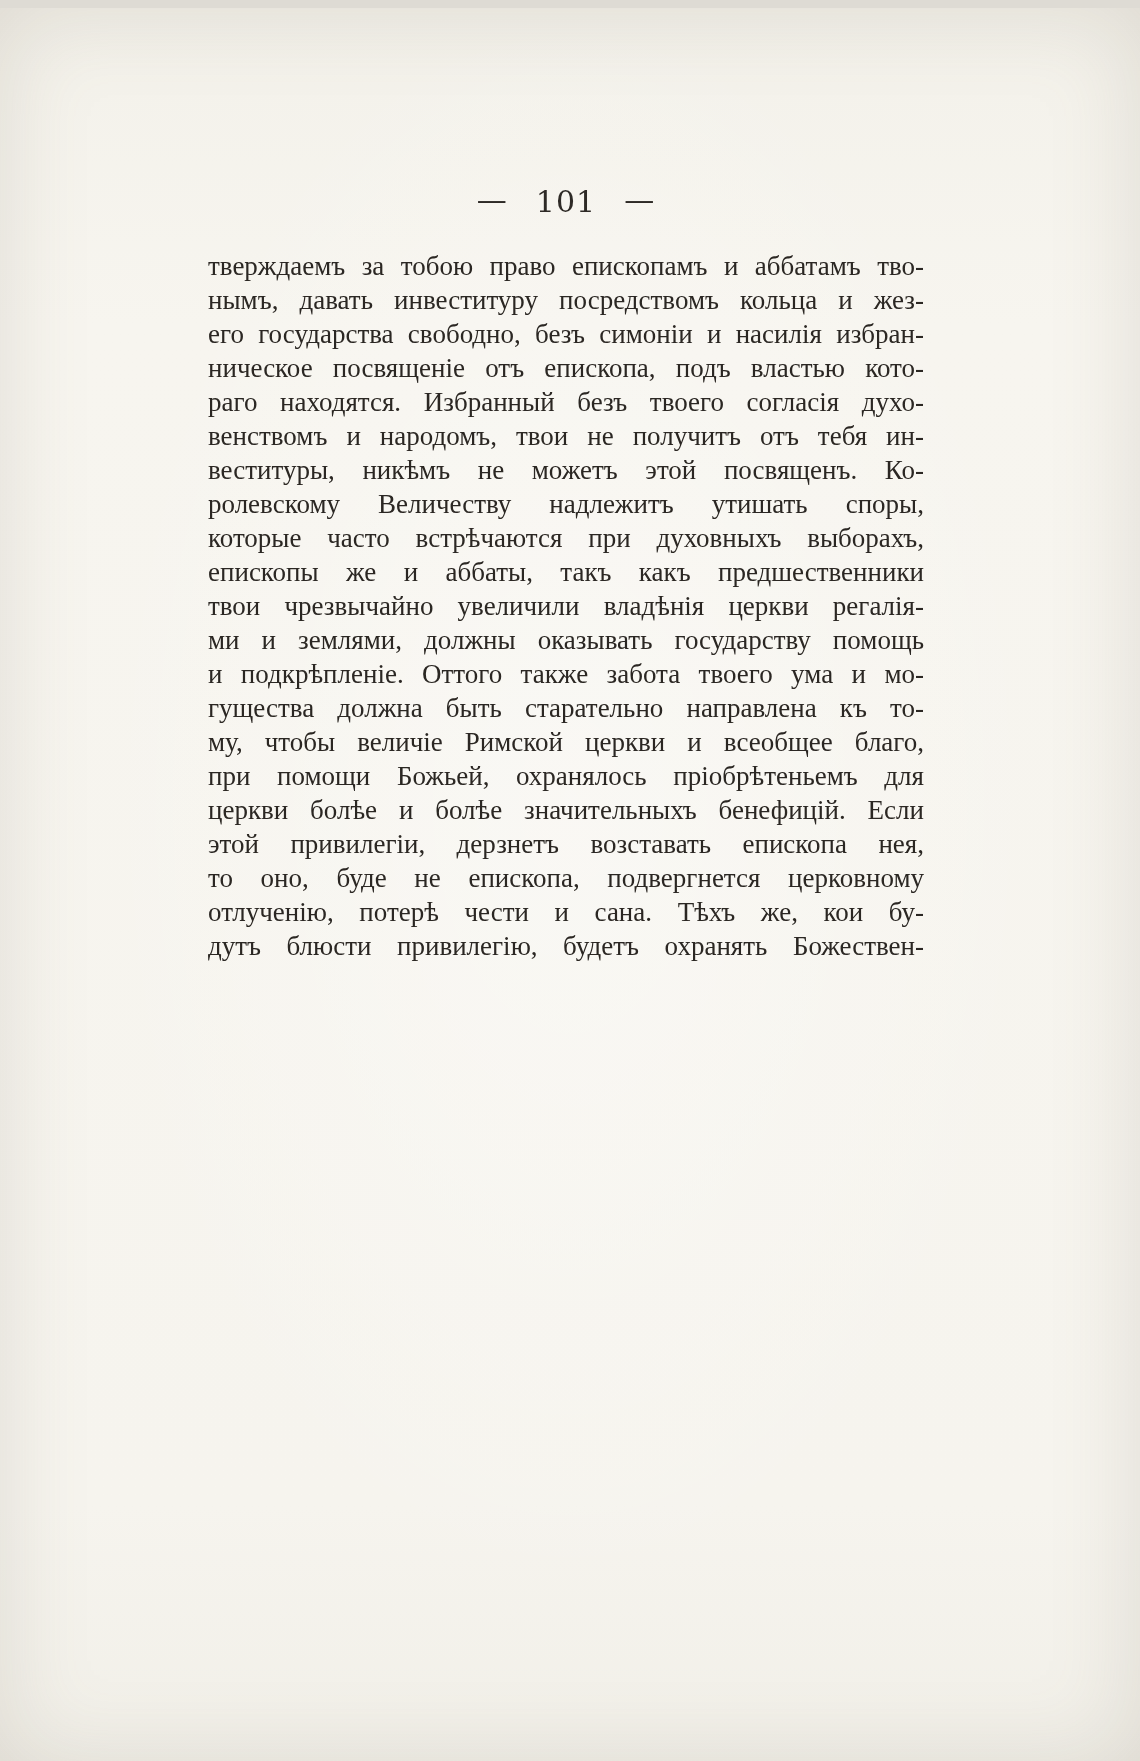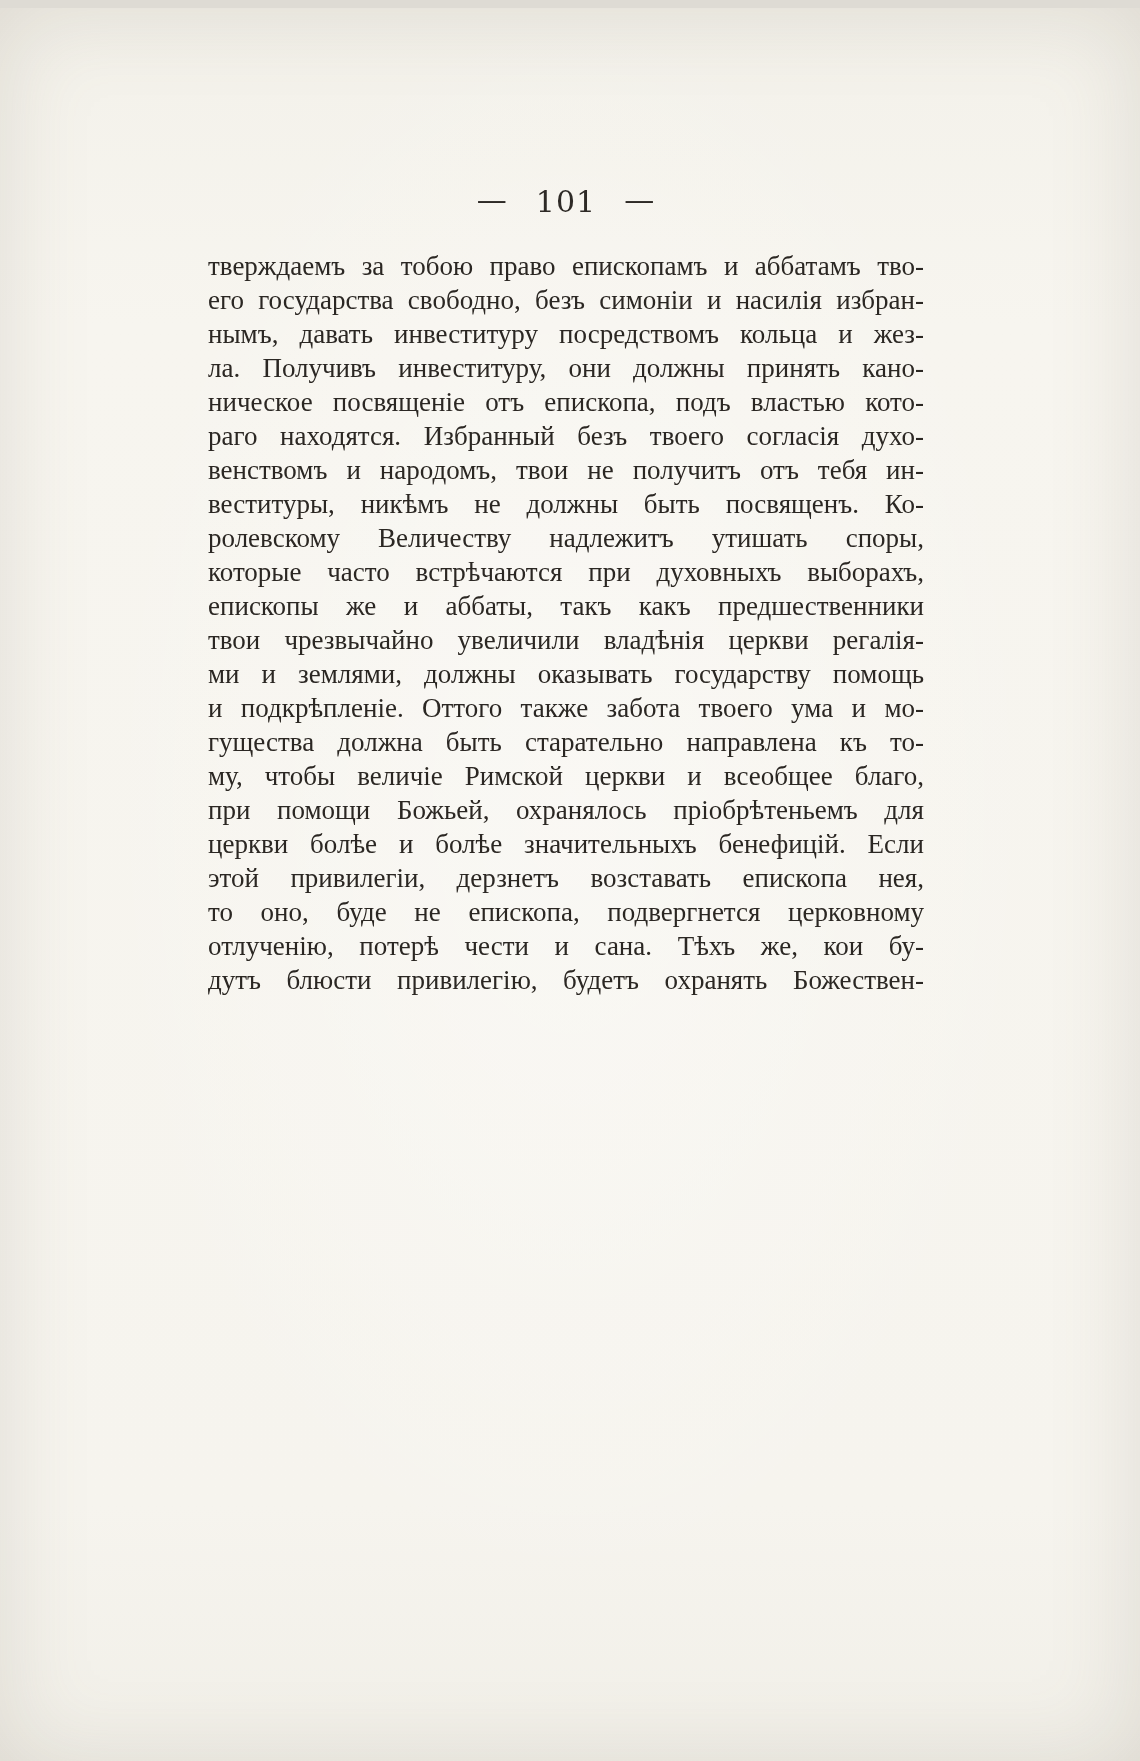--- a/index.html
+++ b/index.html
@@ -57,27 +57,26 @@
 <div class="page">
   <div class="text-block">
 
     <div class="page-header">
       <span class="dash">—</span><span>101</span><span class="dash">—</span>
     </div>
 
     <div id="page-body">
         <div class="para">
           <div class="line">тверждаемъ за тобою право епископамъ и аббатамъ тво-</div>
+          <div class="line">нымъ, давать инвеституру посредствомъ кольца и жез-</div>
           <div class="line">его государства свободно, безъ симоніи и насилія избран-</div>
-          <div class="line">нымъ, давать инвеституру посредствомъ кольца и жез-</div>
-          <div class="line">ла. Получивъ инвеституру, они должны принять кано-</div>
           <div class="line">ническое посвященіе отъ епископа, подъ властью кото-</div>
           <div class="line">раго находятся. Избранный безъ твоего согласія духо-</div>
           <div class="line">венствомъ и народомъ, твои не получитъ отъ тебя ин-</div>
-          <div class="line">веституры, никѣмъ не должны быть посвященъ. Ко-</div>
+          <div class="line">веституры, никѣмъ не можетъ этой посвященъ. Ко-</div>
           <div class="line">ролевскому Величеству надлежитъ утишать споры,</div>
           <div class="line">которые часто встрѣчаются при духовныхъ выборахъ,</div>
           <div class="line">епископы же и аббаты, такъ какъ предшественники</div>
           <div class="line">твои чрезвычайно увеличили владѣнія церкви регалія-</div>
           <div class="line">ми и землями, должны оказывать государству помощь</div>
           <div class="line">и подкрѣпленіе. Оттого также забота твоего ума и мо-</div>
           <div class="line">гущества должна быть старательно направлена къ то-</div>
           <div class="line">му, чтобы величіе Римской церкви и всеобщее благо,</div>
           <div class="line">при помощи Божьей, охранялось пріобрѣтеньемъ для</div>
           <div class="line">церкви болѣе и болѣе значительныхъ бенефицій. Если</div>

